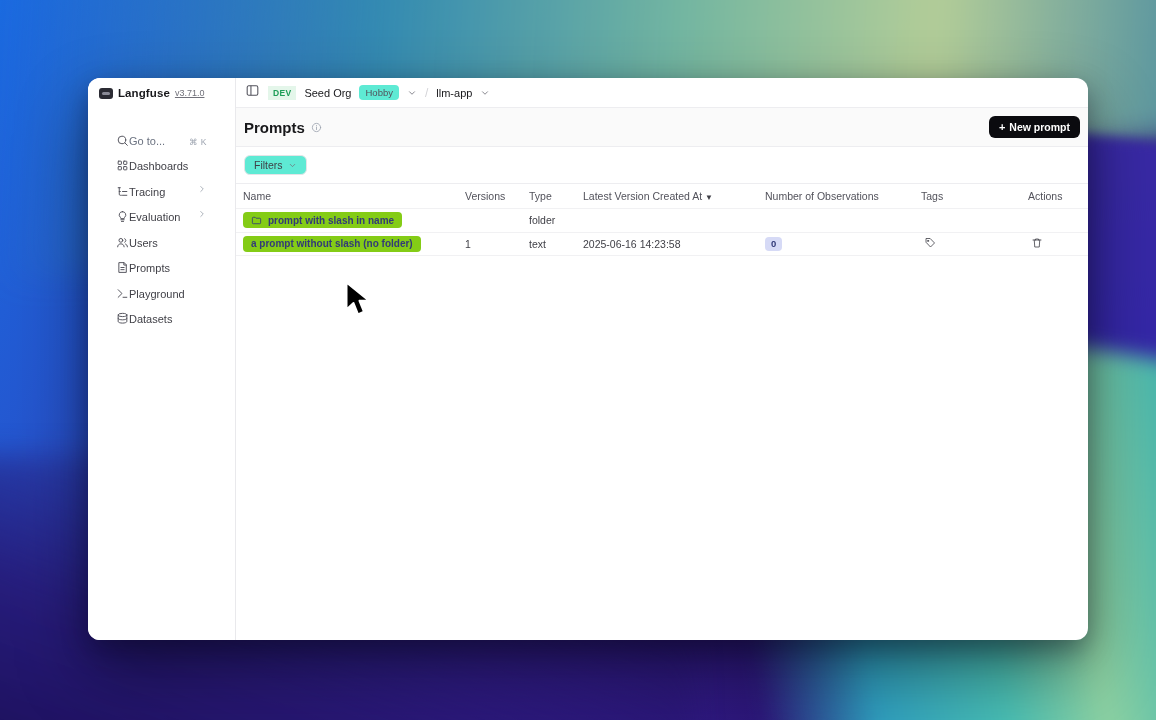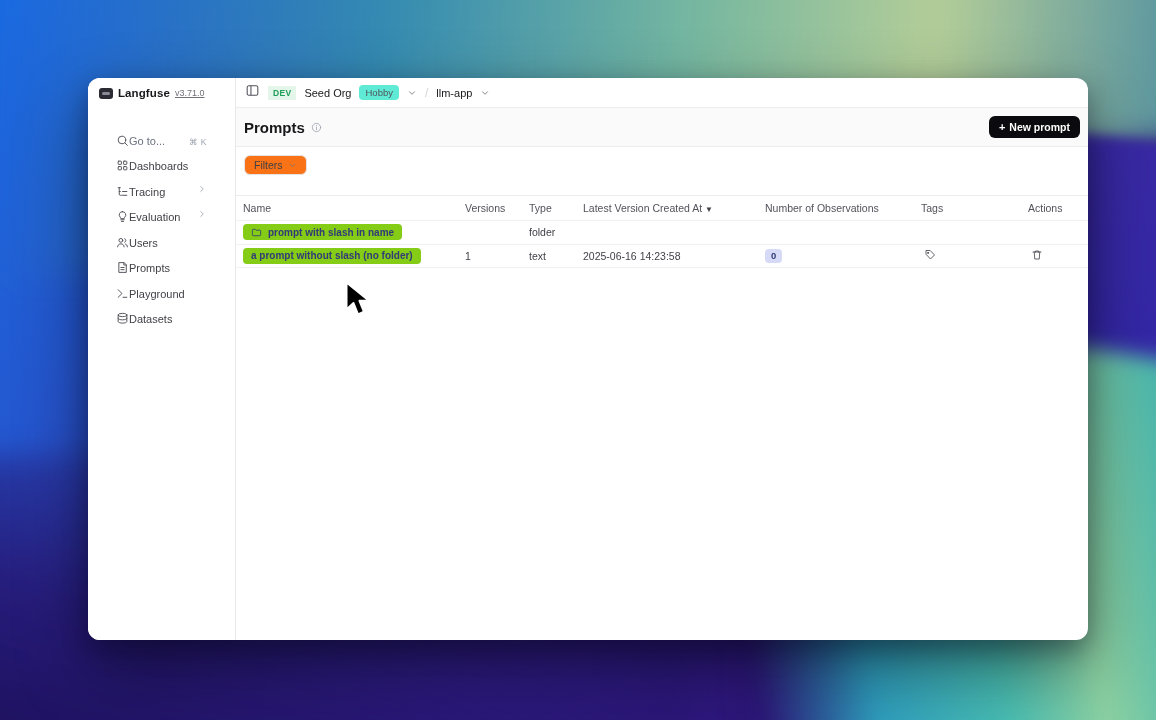--- a/index.html
+++ b/index.html
@@ -57,25 +57,25 @@
   .title-band { height:39px; background:#fafafa; border-bottom:1px solid #ededf0; display:flex; align-items:center; padding:0 8px; }
   .page-title { font-size:15px; font-weight:bold; color:#18181b; }
   .info-ico { margin-left:6px; display:flex; }
   .info-ico svg { width:11px; height:11px; stroke:#9ca3af; fill:none; stroke-width:1.8; stroke-linecap:round; }
   .band-spacer { flex:1; }
   .new-prompt-btn { display:flex; align-items:center; gap:4px; background:#0b0b0f; color:#fff; border:none;
     border-radius:6px; padding:5px 10px; font-size:10.5px; font-weight:600; font-family:inherit; cursor:pointer; }
   .plus-glyph { font-size:11px; line-height:1; }
 
   .filters-band { height:36px; display:flex; align-items:center; padding:0 8px; }
-  .filters-btn { display:flex; align-items:center; gap:5px; background:#f97316; border:1px solid #e4e4e7; border-radius:6px;
+  .filters-btn { display:flex; align-items:center; gap:5px; background:#5eead4; border:1px solid #e4e4e7; border-radius:6px;
     padding:3px 9px; font-size:10.5px; color:#3f3f46; font-family:inherit; cursor:pointer; }
   .filters-btn svg { width:9px; height:9px; stroke:#71717a; fill:none; stroke-width:2; stroke-linecap:round; stroke-linejoin:round; }
 
-  .table { border-top:1px solid #ededf0;margin-top:12px; }
+  .table { border-top:1px solid #ededf0; }
   .t-row { display:grid; grid-template-columns:222px 64px 54px 182px 156px 107px 1fr;
     align-items:center; padding-left:7px; border-bottom:1px solid #f1f1f3; }
   .t-head { height:25px; }
   .t-head .t-cell { font-size:10.5px; color:#52525b; }
   .t-body-row { height:23.5px; cursor:pointer; }
   .t-cell { font-size:10.5px; color:#3f3f46; padding-right:8px; white-space:nowrap; overflow:hidden; }
   .sort-arrow { font-size:8px; color:#3f3f46; margin-left:3px; }
   .name-pill { display:inline-flex; align-items:center; gap:6px; background:#84cc16; color:#323a78;
     border-radius:4px; padding:2.5px 8px; font-size:10px; font-weight:600; max-width:100%; }
   .name-pill svg { width:11px; height:11px; stroke:#323a78; fill:none; stroke-width:1.8; stroke-linejoin:round; flex:0 0 auto; }

